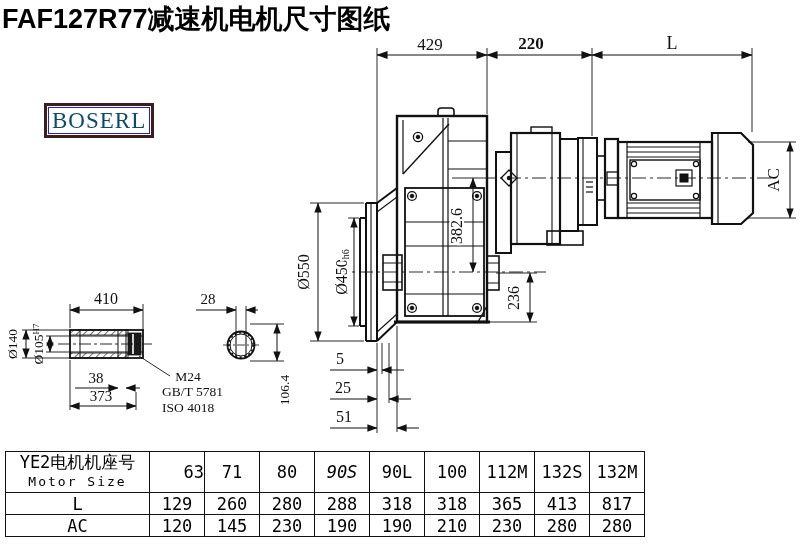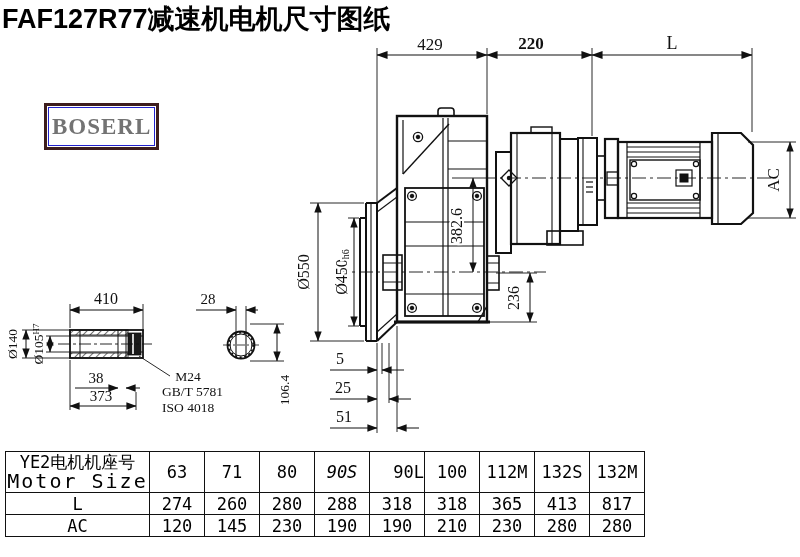--- a/index.html
+++ b/index.html
@@ -1,30 +1,30 @@
 <!DOCTYPE html>
 <html><head>
 <meta charset="utf-8">
 <style>
   html,body{margin:0;padding:0;background:#fff;}
   #stage{position:relative;width:800px;height:557px;background:#fff;overflow:hidden;
          font-family:"Liberation Sans",sans-serif;color:#000;}
   #title{position:absolute;left:2px;top:1px;font-size:27px;font-weight:bold;letter-spacing:0px;white-space:nowrap;}
   #logo{position:absolute;left:44px;top:103px;border:3px solid #3d1d1d;background:#fff;padding:1px;}
-  #logo .inner{border:1px solid #2222cc;padding:6px 3px;font-family:"Liberation Serif",serif;
-               font-size:23px;line-height:25px;color:#737373;letter-spacing:1px;font-weight:bold;}
+  #logo .inner{border:1px solid #2222cc;padding:0 3px;font-family:"Liberation Serif",serif;
+               font-size:23px;line-height:25px;color:#0c4a6e;letter-spacing:1px;}
   svg{position:absolute;left:0;top:0;}
   svg text{font-family:"Liberation Serif","DejaVu Serif",serif;fill:#111;}
   .halo{paint-order:stroke;stroke:#fff;stroke-width:4px;}
   table#spec{position:absolute;left:5px;top:451px;border-collapse:collapse;table-layout:fixed;
              font-family:"DejaVu Sans Mono",monospace;font-size:17px;color:#000;}
   table#spec td,th{border:1.8px solid #111;text-align:center;vertical-align:middle;padding:0;height:21px;overflow:hidden;margin-top:18px;}
   table#spec .hrow td{height:40px;}
   .hcell{line-height:19px;font-size:17px;}
-  .hcell .en{letter-spacing:2px;font-size:20px;}
+  .hcell .en{letter-spacing:2px;font-size:13px;}
 </style>
 </head>
 <body>
 
 <div id="stage">
 
   <div id="title">FAF127R77减速机电机尺寸图纸</div>
   <div id="logo">
     <div class="inner">BOSERL</div>
   </div>
@@ -258,33 +258,33 @@
 
   <table id="spec">
     <tbody>
       <tr class="hrow">
         <td style="width:143px">
           <div class="hcell">
             <div>YE2电机机座号</div>
             <div class="en">Motor Size</div>
           </div>
         </td>
-      <td style="width: 54px;">63</td>
+      <td style="width: 54px; text-align: right;">63</td>
           <td style="width: 54px;">71</td>
           <td style="width: 54px;">80</td>
           <td style="width: 54px; font-style: italic;">90S</td>
-          <td style="width: 54px; text-align: right;">90L</td>
+          <td style="width: 54px;">90L</td>
           <td style="width: 54px;">100</td>
           <td style="width: 54px;">112M</td>
           <td style="width: 54px;">132S</td>
           <td style="width: 54px;">132M</td>
         </tr>
     <tr>
           <td>L</td>
-          <td>274</td>
+          <td>129</td>
           <td>260</td>
           <td>280</td>
           <td>288</td>
           <td>318</td>
           <td>318</td>
           <td>365</td>
           <td>413</td>
           <td>817</td>
         </tr>
         <tr>

